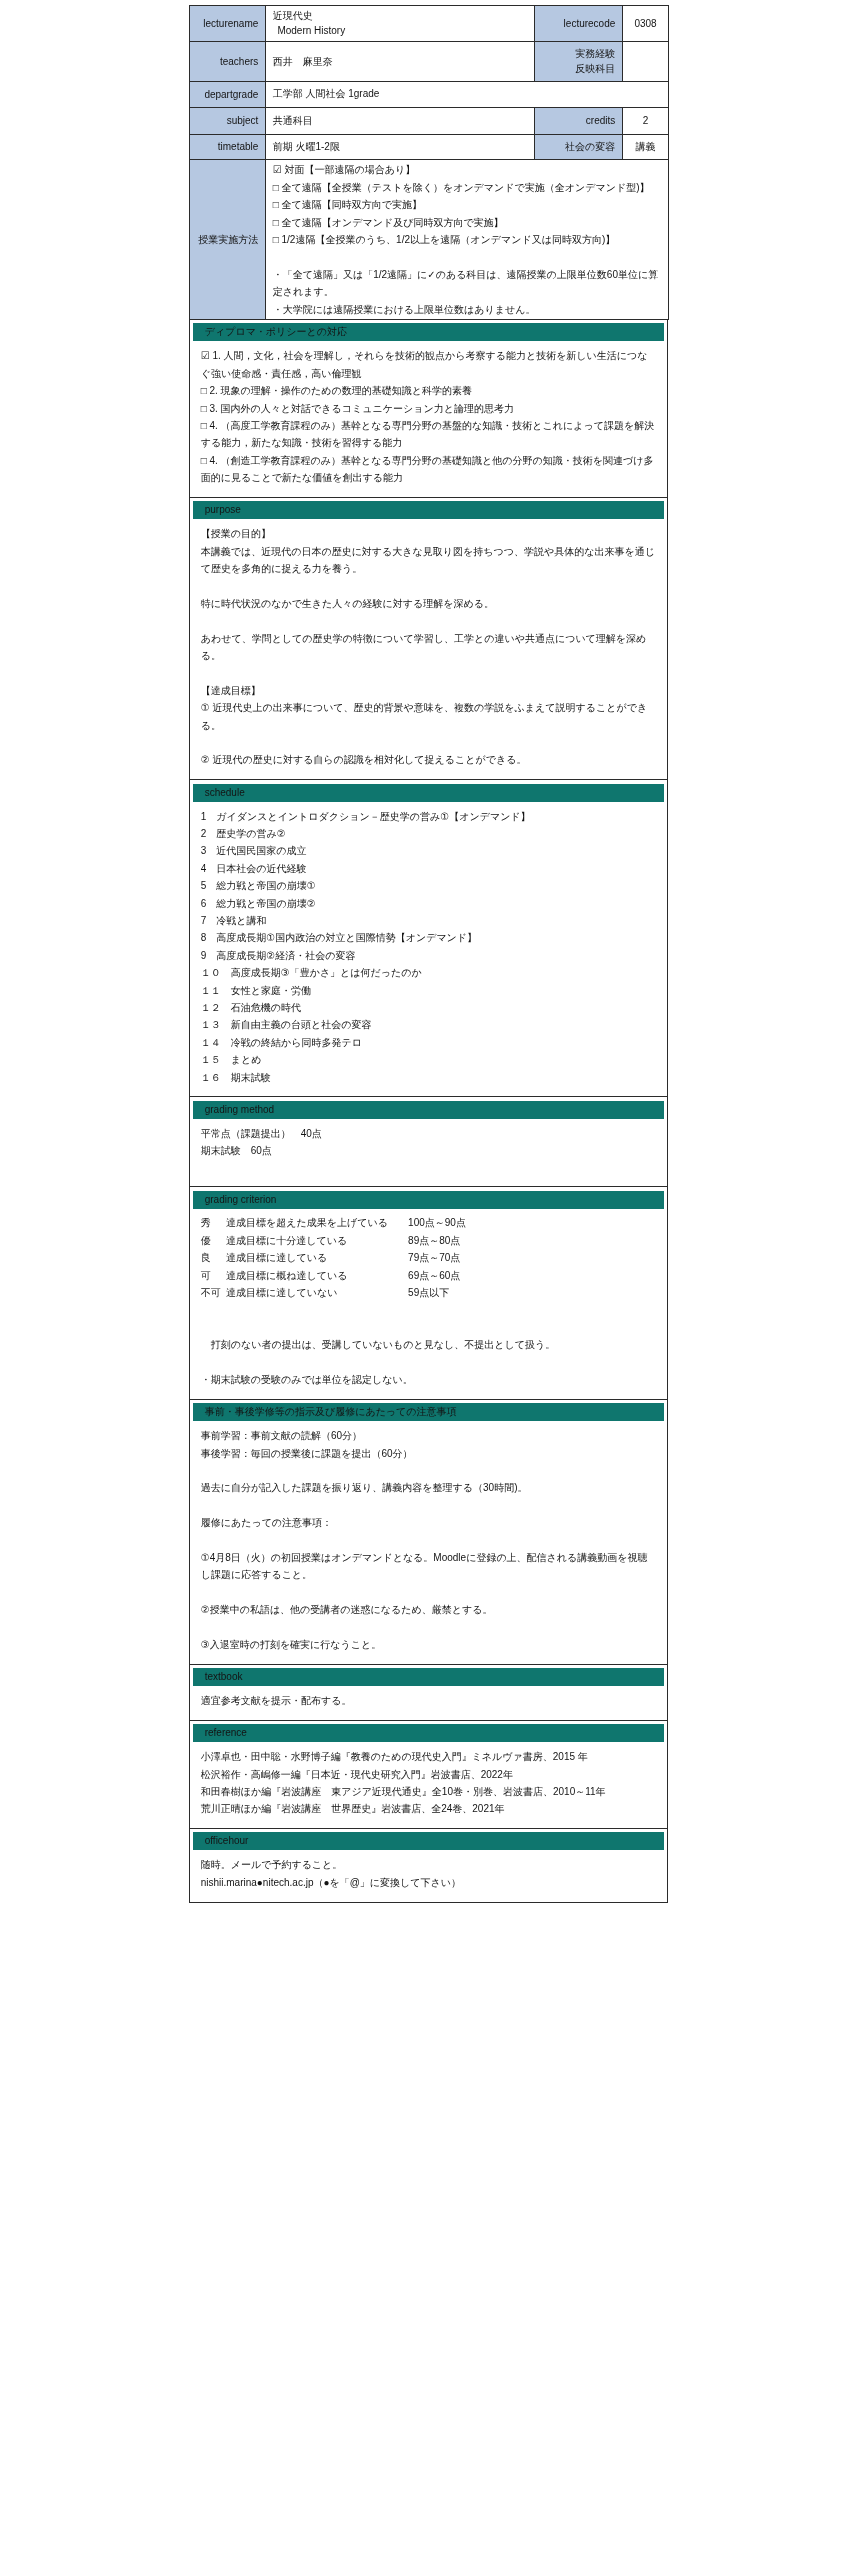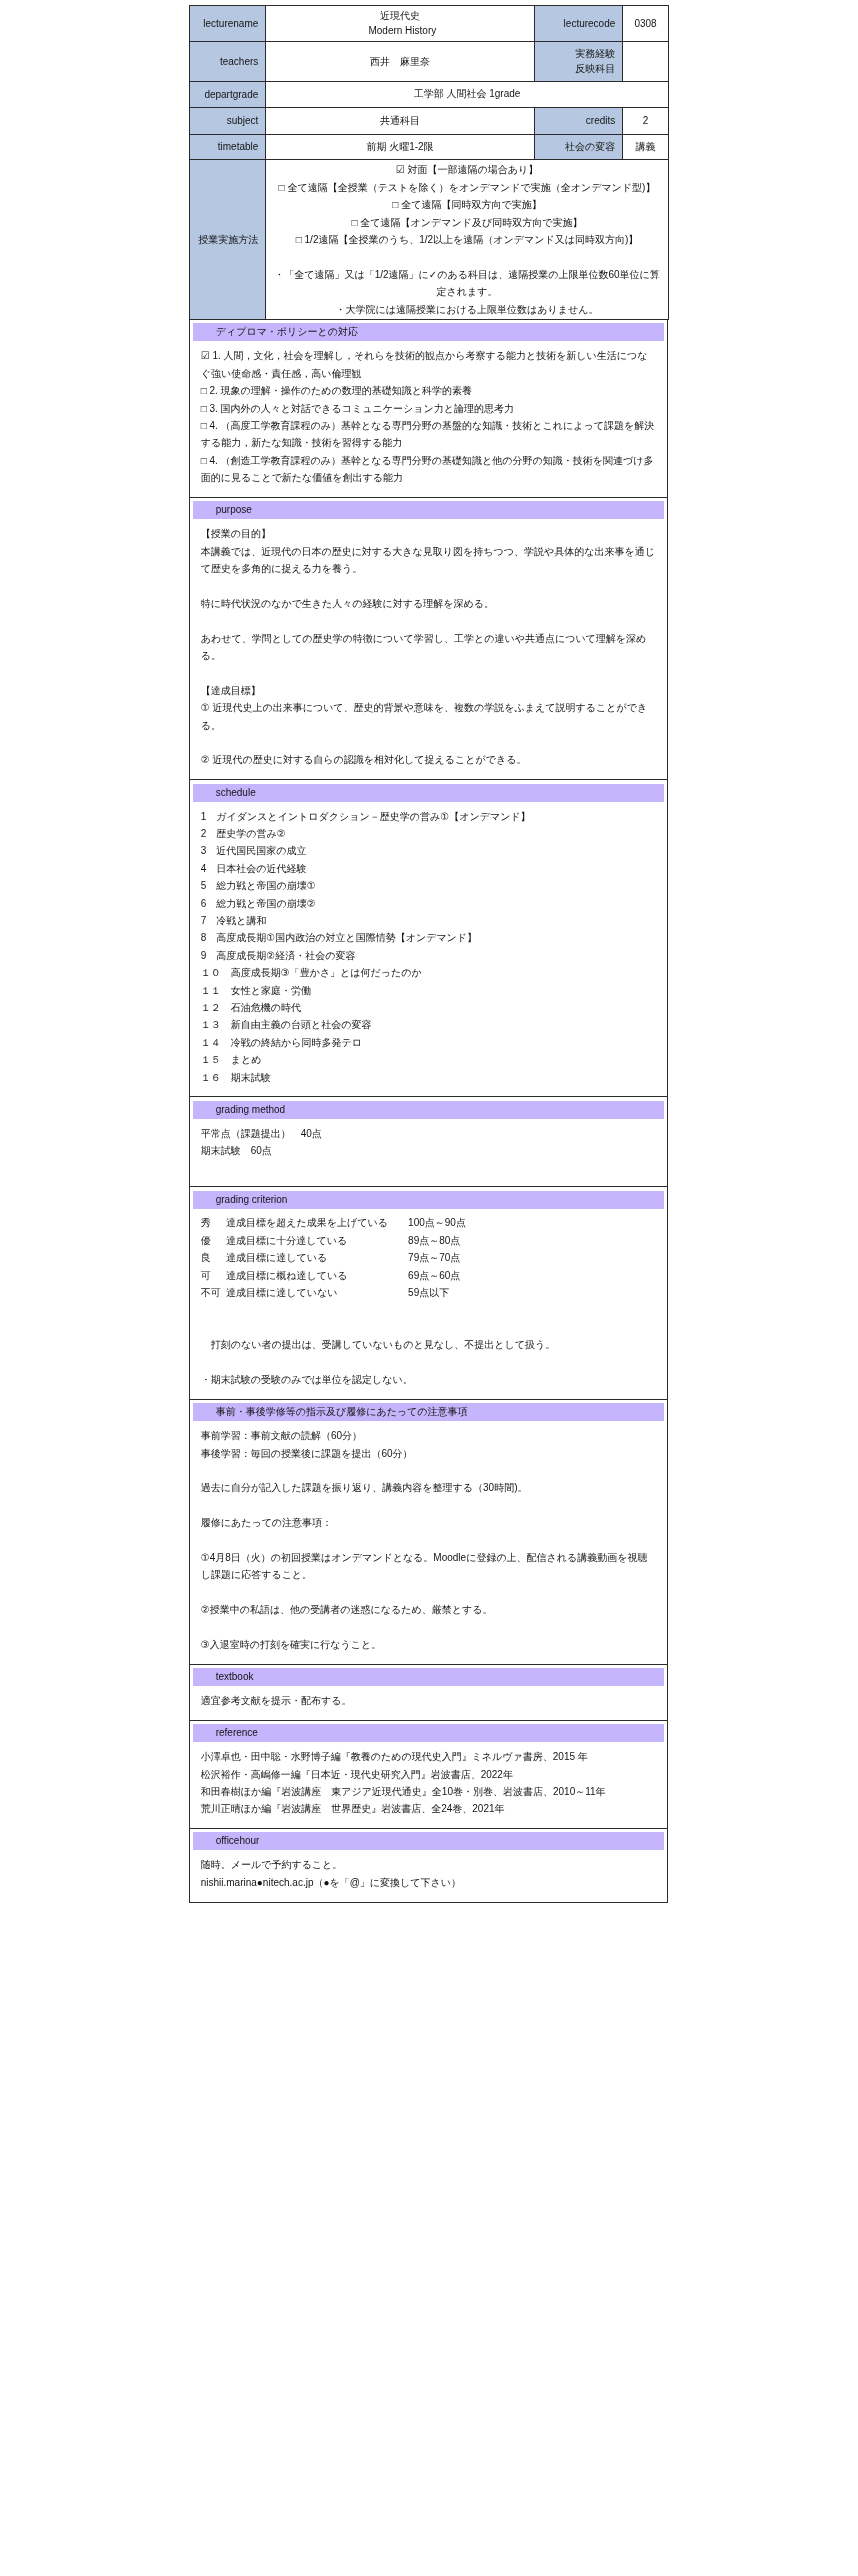--- a/index.html
+++ b/index.html
@@ -8,33 +8,33 @@
     font-family:"Liberation Sans","DejaVu Sans",sans-serif;
     color:#141414;
     -webkit-font-smoothing:antialiased;
   }
   .page{position:absolute;left:189px;top:5.3px;width:479px;}
 
   
   table.info{border-collapse:collapse;table-layout:fixed;width:479px;font-size:10px;}
   table.info td{border:1.3px solid #2b2b2b;padding:1.3px 6.7px;vertical-align:middle;overflow:hidden;}
   td.lbl{background:#b6c8e1;text-align:right;padding:1.3px 2.7px;}
-  td.val{background:#ffffff;text-align:center;}
+  td.val{background:#ffffff;text-align:left;}
   td.cen{text-align:center;}
   tr.r1{height:36px;} tr.r2{height:40px;margin-left:16px;} tr.r3{height:25.4px;}
   tr.r4{height:27px;} tr.r5{height:25.4px;} tr.r6{height:160px;}
   .two-line div{line-height:14.7px;}
   .en-line{padding-left:4.7px;}
   td.method-cell{vertical-align:top;padding:5.3px 8px;}
 
   
   .box{border:1.3px solid #2b2b2b;margin-top:-1.3px;background:#ffffff;}
   .bar{
-    margin:3.3px 2.7px;background:#c4b5fd;height:18px;line-height:18px;
-    padding-left:23px;font-size:10px;
+    margin:3.3px 2.7px;background:#0f766e;height:18px;line-height:18px;
+    padding-left:12px;font-size:10px;
   }
   .content{padding:2.7px 10.7px 10.7px 10.7px;font-size:10px;}
   .line{min-height:17.4px;line-height:17.4px;white-space:pre-wrap;}
   .crit-row{display:flex;line-height:17.4px;min-height:17.4px;}
   .crit-grade{width:25.4px;flex:none;}
   .crit-desc{width:182px;flex:none;}
   .crit-score{flex:1;}
 </style>
 </head>
 <body>

